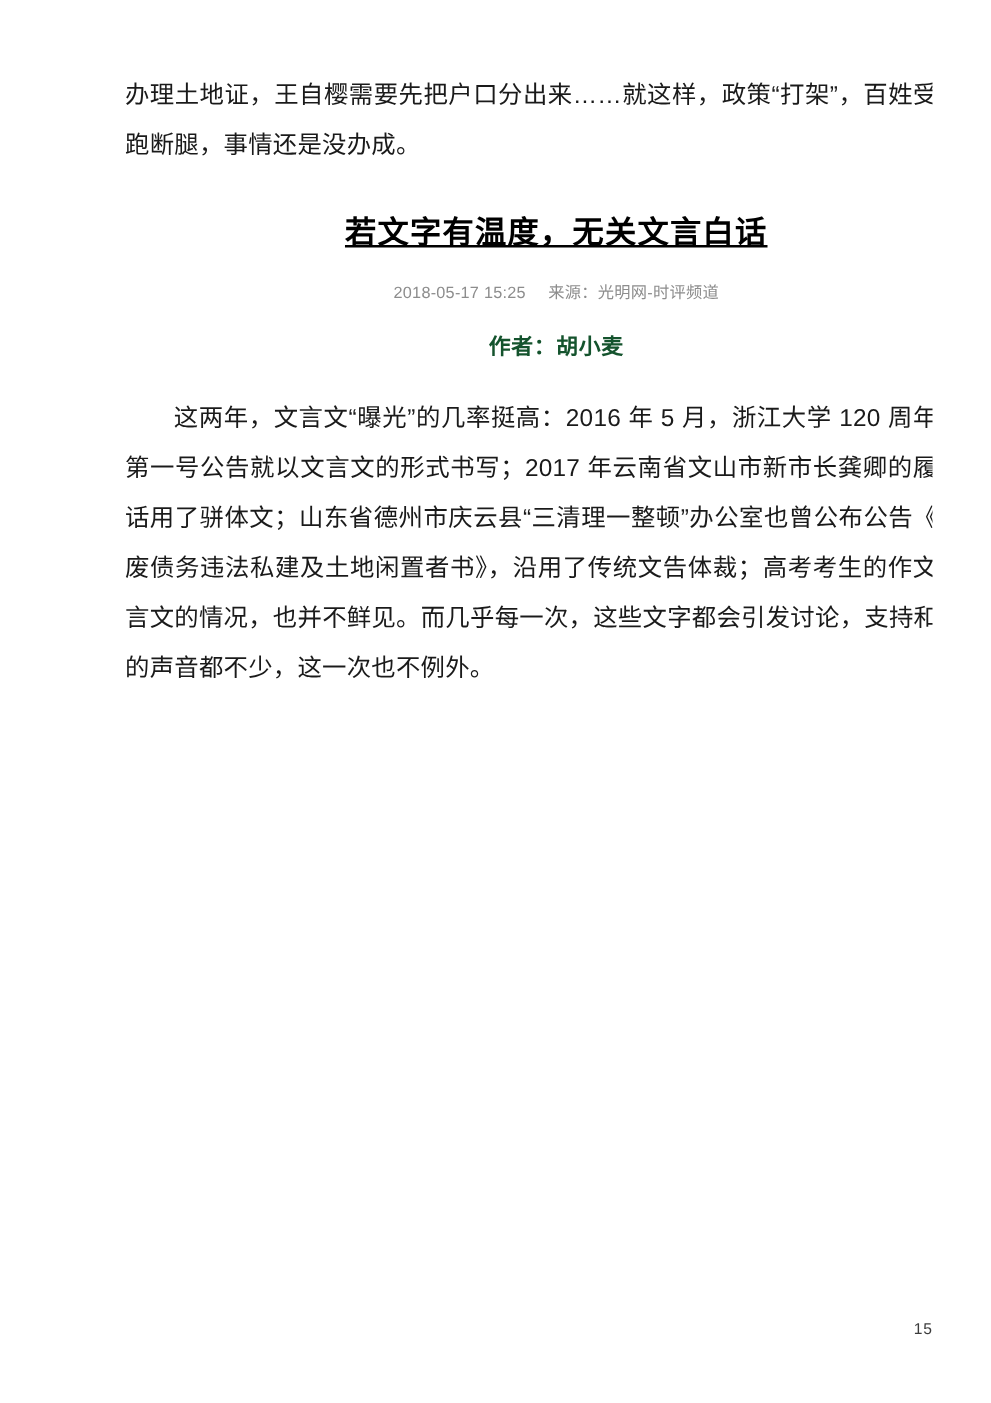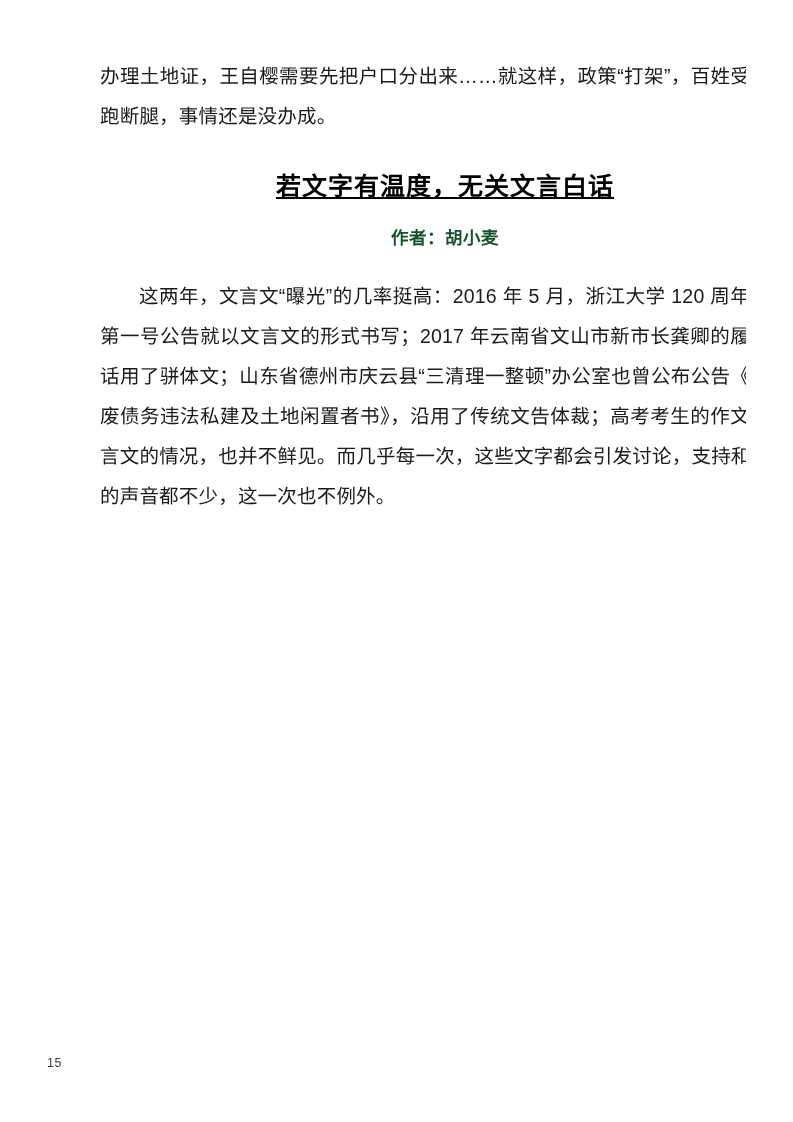--- a/index.html
+++ b/index.html
@@ -86,21 +86,21 @@
   .article-body {
     margin-top: 26px;
   }
 
   
   .page-number {
     position: absolute;
     left: 0;
     right: 0;
     top: 1056px;
-    text-align: left;
+    text-align: right;
     font-size: 12.5px;
     color: #3c3c3c;
     letter-spacing: 0.5px;
   }
 
   .watermark {
     position: absolute;
     right: 28px;
     top: 1073px;
     font-size: 27px;
@@ -125,20 +125,23 @@
 
     <section>
       <p class="para">办理土地证，王自樱需要先把户口分出来……就这样，政策“打架”，百姓受罪。跑断腿，事情还是没办成。</p>
     </section>
 
     <article>
 
       <header class="article-head">
         <h1 class="article-title">若文字有温度，无关文言白话</h1>
 
+        <div class="article-meta">
+          <span>2018-05-17 15:25</span><span class="meta-sep"></span><span>来源：光明网-时评频道</span>
+        </div>
 
         <div class="article-author">作者：胡小麦</div>
       </header>
 
       <section class="article-body">
         <p class="para indent gap-before">这两年，文言文“曝光”的几率挺高：2016 年 5 月，浙江大学 120 周年校庆第一号公告就以文言文的形式书写；2017 年云南省文山市新市长龚卿的履职讲话用了骈体文；山东省德州市庆云县“三清理一整顿”办公室也曾公布公告《告逃废债务违法私建及土地闲置者书》，沿用了传统文告体裁；高考考生的作文写文言文的情况，也并不鲜见。而几乎每一次，这些文字都会引发讨论，支持和反对的声音都不少，这一次也不例外。</p>
       </section>
 
     </article>
 

